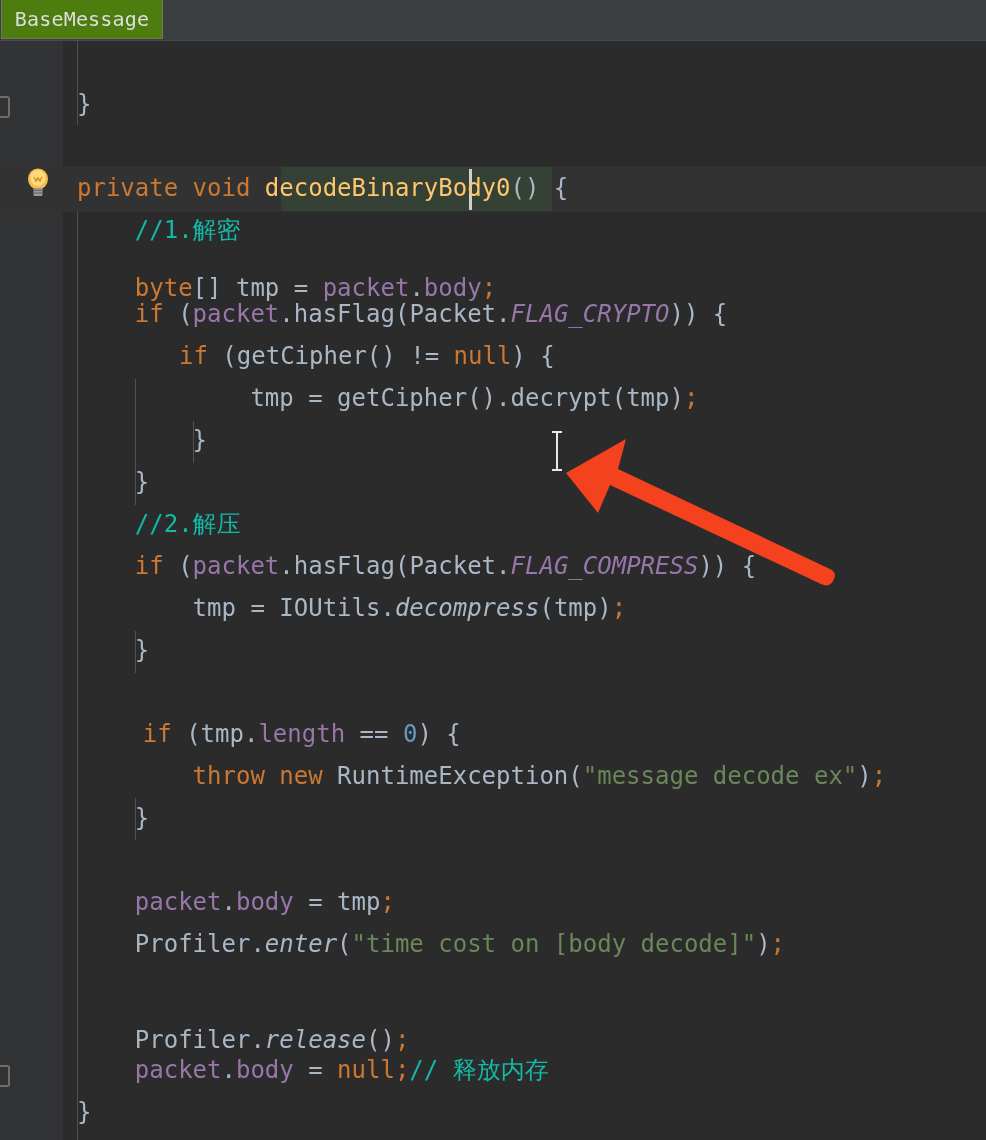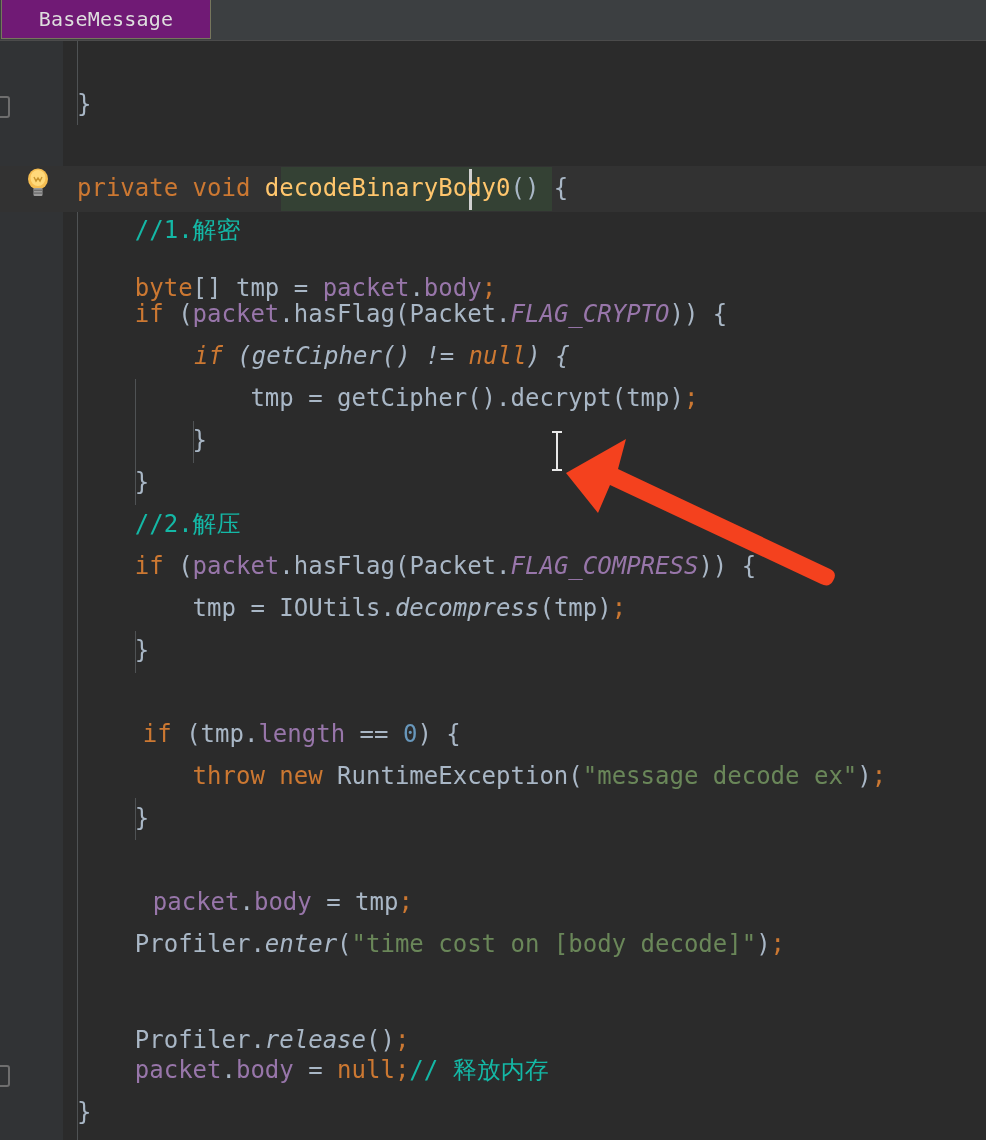--- a/index.html
+++ b/index.html
@@ -20,23 +20,23 @@
     left: 0; top: 0;
     width: 986px;
     height: 41px;
     background: #3c3f41;
     border-bottom: 1px solid #4b4b4b;
     box-sizing: border-box;
   }
   #tab-basemessage {
     position: absolute;
     left: 1px; top: 0px;
-    width: 210px;
+    width: 162px;
     height: 39px;
-    background: #701a75;
+    background: #4d7c0f;
     border: 1px solid #76765c;
     border-top: none;
     box-sizing: border-box;
     display: flex;
     align-items: center;
     justify-content: center;
   }
   #tab-basemessage .tab-label {
     color: #dedede;
     font-family: "DejaVu Sans Mono", "Liberation Mono", monospace;
@@ -208,34 +208,34 @@
   <div id="code">
     <div id="identifier-highlight"></div>
     <div id="text-caret"></div>
 
   <div class="line" style="top: 42px; left: 77px;"><span class="br">}</span></div>
       <div class="line" style="top: 84px; left: 77px;"></div>
       <div class="line" style="top: 126px; left: 77px;"><span class="kw">private</span><span class="pn"> </span><span class="kw">void</span><span class="pn"> </span><span class="fn">decodeBinaryBody0</span><span class="pn">()</span><span class="pn"> </span><span class="br">{</span></div>
       <div class="line" style="top: 168px; left: 134.8px;"><span class="cmt">//1.解密</span></div>
       <div class="line" style="top: 226px; left: 134.8px;"><span class="kw">byte</span><span class="pn">[] </span><span class="var">tmp</span><span class="op"> = </span><span class="fld">packet</span><span class="pn">.</span><span class="fld">body</span><span class="kw">;</span></div>
       <div class="line" style="top: 252px; left: 134.8px;"><span class="kw">if</span><span class="pn"> (</span><span class="fld">packet</span><span class="pn">.</span><span class="var">hasFlag</span><span class="pn">(</span><span class="cls">Packet</span><span class="pn">.</span><span class="sfld">FLAG_CRYPTO</span><span class="pn">)) </span><span class="br">{</span></div>
-      <div class="line" style="top: 294px; left: 194px; font-style: italic;"><span class="kw">if</span><span class="pn"> (</span><span class="var">getCipher</span><span class="op">() != </span><span class="kw">null</span><span class="pn">) </span><span class="br">{</span></div>
+      <div class="line" style="top: 294px; left: 179px;"><span class="kw">if</span><span class="pn"> (</span><span class="var">getCipher</span><span class="op">() != </span><span class="kw">null</span><span class="pn">) </span><span class="br">{</span></div>
       <div class="line" style="top: 336px; left: 250.4px;"><span class="var">tmp</span><span class="op"> = </span><span class="var">getCipher</span><span class="pn">().</span><span class="var">decrypt</span><span class="pn">(</span><span class="var">tmp</span><span class="pn">)</span><span class="kw">;</span></div>
       <div class="line" style="top: 378px; left: 192.6px;"><span class="br">}</span></div>
       <div class="line" style="top: 420px; left: 134.8px;"><span class="br">}</span></div>
       <div class="line" style="top: 462px; left: 134.8px;"><span class="cmt">//2.解压</span></div>
       <div class="line" style="top: 504px; left: 134.8px;"><span class="kw">if</span><span class="pn"> (</span><span class="fld">packet</span><span class="pn">.</span><span class="var">hasFlag</span><span class="pn">(</span><span class="cls">Packet</span><span class="pn">.</span><span class="sfld">FLAG_COMPRESS</span><span class="pn">)) </span><span class="br">{</span></div>
       <div class="line" style="top: 546px; left: 192.6px;"><span class="var">tmp</span><span class="op"> = </span><span class="cls">IOUtils</span><span class="pn">.</span><span class="smth">decompress</span><span class="pn">(</span><span class="var">tmp</span><span class="pn">)</span><span class="kw">;</span></div>
       <div class="line" style="top: 588px; left: 134.8px;"><span class="br">}</span></div>
       <div class="line" style="top: 630px; left: 77px;"></div>
       <div class="line" style="top: 672px; left: 134.8px; margin-left: 8px;"><span class="kw">if</span><span class="pn"> (</span><span class="var">tmp</span><span class="pn">.</span><span class="fld">length</span><span class="op"> == </span><span class="num">0</span><span class="pn">) </span><span class="br">{</span></div>
       <div class="line" style="top: 714px; left: 192.6px;"><span class="kw">throw</span><span class="pn"> </span><span class="kw">new</span><span class="pn"> </span><span class="cls">RuntimeException</span><span class="pn">(</span><span class="str">"message decode ex"</span><span class="pn">)</span><span class="kw">;</span></div>
       <div class="line" style="top: 756px; left: 134.8px;"><span class="br">}</span></div>
       <div class="line" style="top: 798px; left: 77px;"></div>
-      <div class="line" style="top: 840px; left: 134.8px; margin-left: 18px;"><span class="fld">packet</span><span class="pn">.</span><span class="fld">body</span><span class="op"> = </span><span class="var">tmp</span><span class="kw">;</span></div>
+      <div class="line" style="top: 840px; left: 134.8px;"><span class="fld">packet</span><span class="pn">.</span><span class="fld">body</span><span class="op"> = </span><span class="var">tmp</span><span class="kw">;</span></div>
       <div class="line" style="top: 882px; left: 134.8px;"><span class="cls">Profiler</span><span class="pn">.</span><span class="smth">enter</span><span class="pn">(</span><span class="str">"time cost on [body decode]"</span><span class="pn">)</span><span class="kw">;</span></div>
       <div class="line" style="top: 966px; left: 134.8px; margin-top: 12px;"><span class="cls">Profiler</span><span class="pn">.</span><span class="smth">release</span><span class="pn">()</span><span class="kw">;</span></div>
       <div class="line" style="top: 1008px; left: 134.8px;"><span class="fld">packet</span><span class="pn">.</span><span class="fld">body</span><span class="op"> = </span><span class="kw">null</span><span class="kw">;</span><span class="cmt">// 释放内存</span></div>
       <div class="line" style="top: 1050px; left: 77px;"><span class="br">}</span></div>
       <div class="guide" style="left: 77px; top: 0px; height: 84px;"></div>
       <div class="guide" style="left: 77px; top: 171px; height: 928px;"></div>
       <div class="guide" style="left: 135px; top: 338px; height: 126px;"></div>
       <div class="guide" style="left: 193px; top: 380px; height: 42px;"></div>
       <div class="guide" style="left: 135px; top: 590px; height: 42px;"></div>
       <div class="guide" style="left: 135px; top: 757px; height: 42px;"></div>

